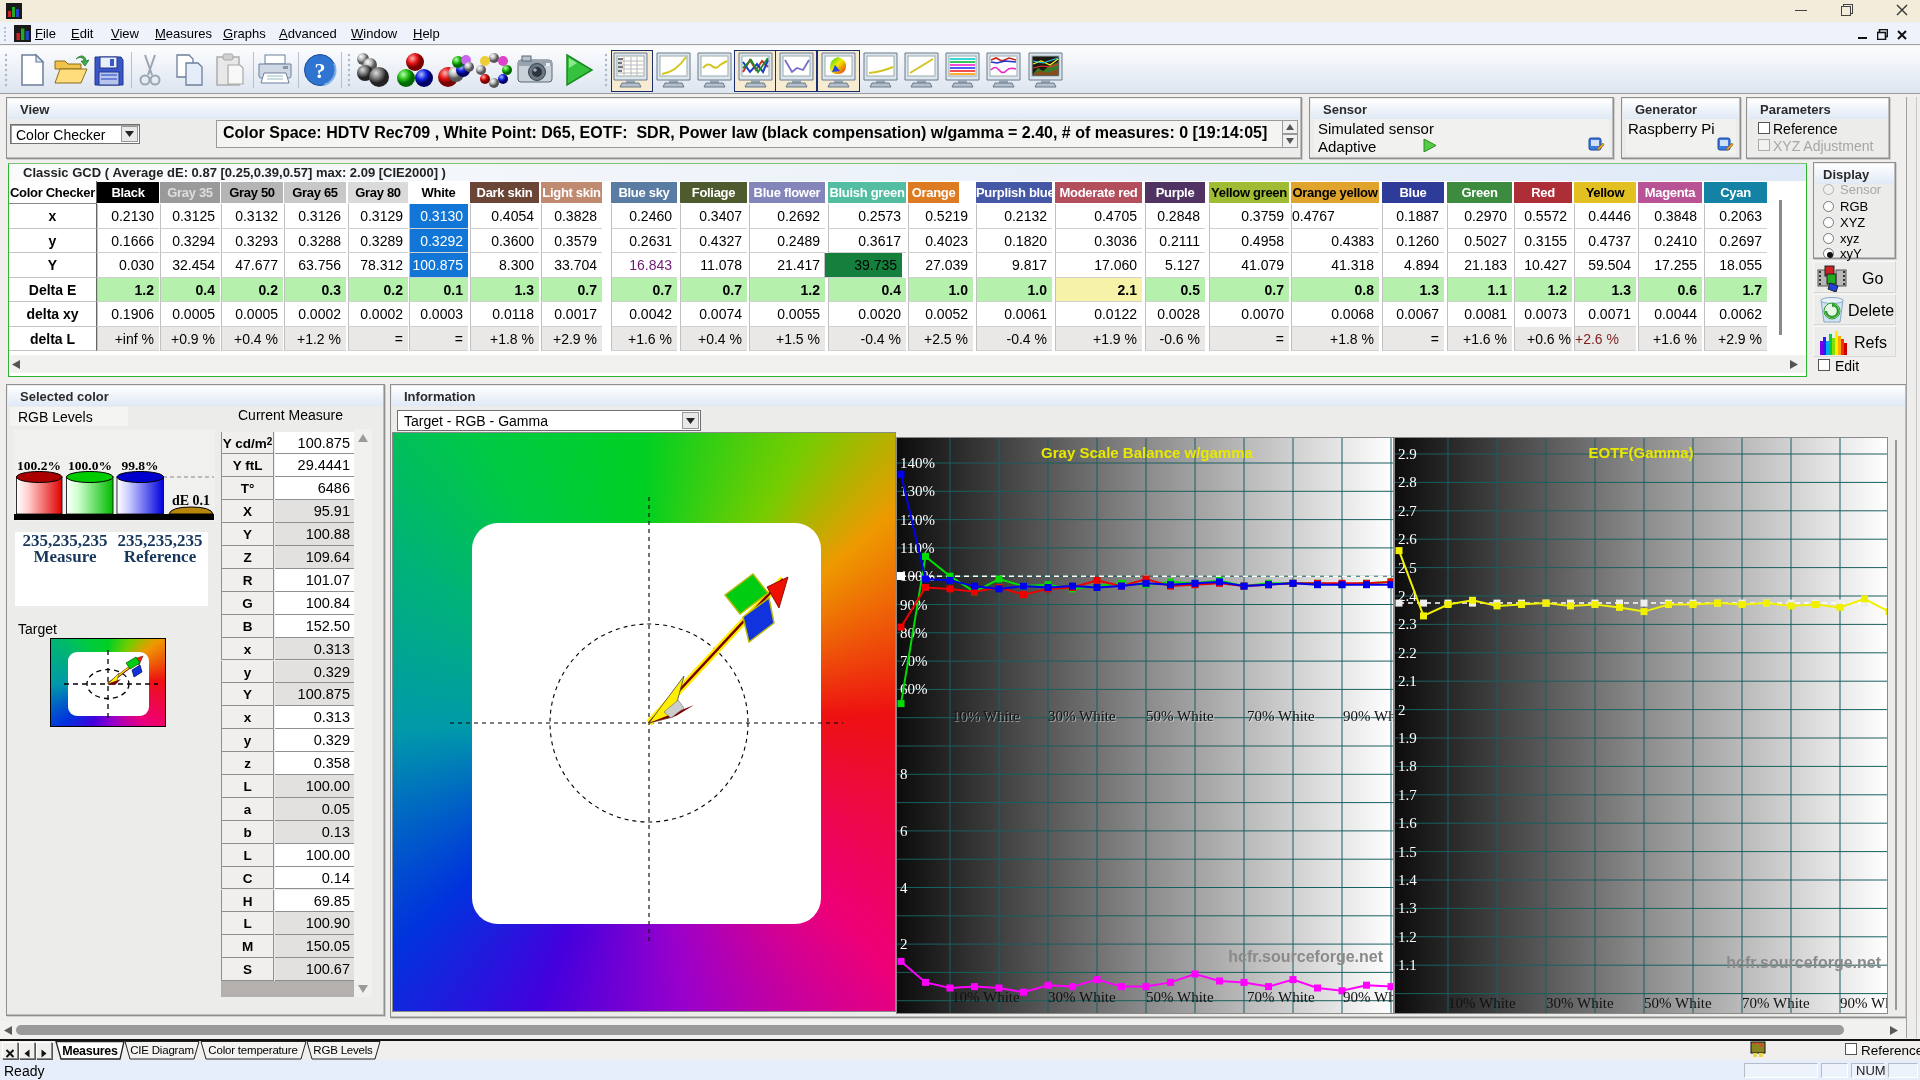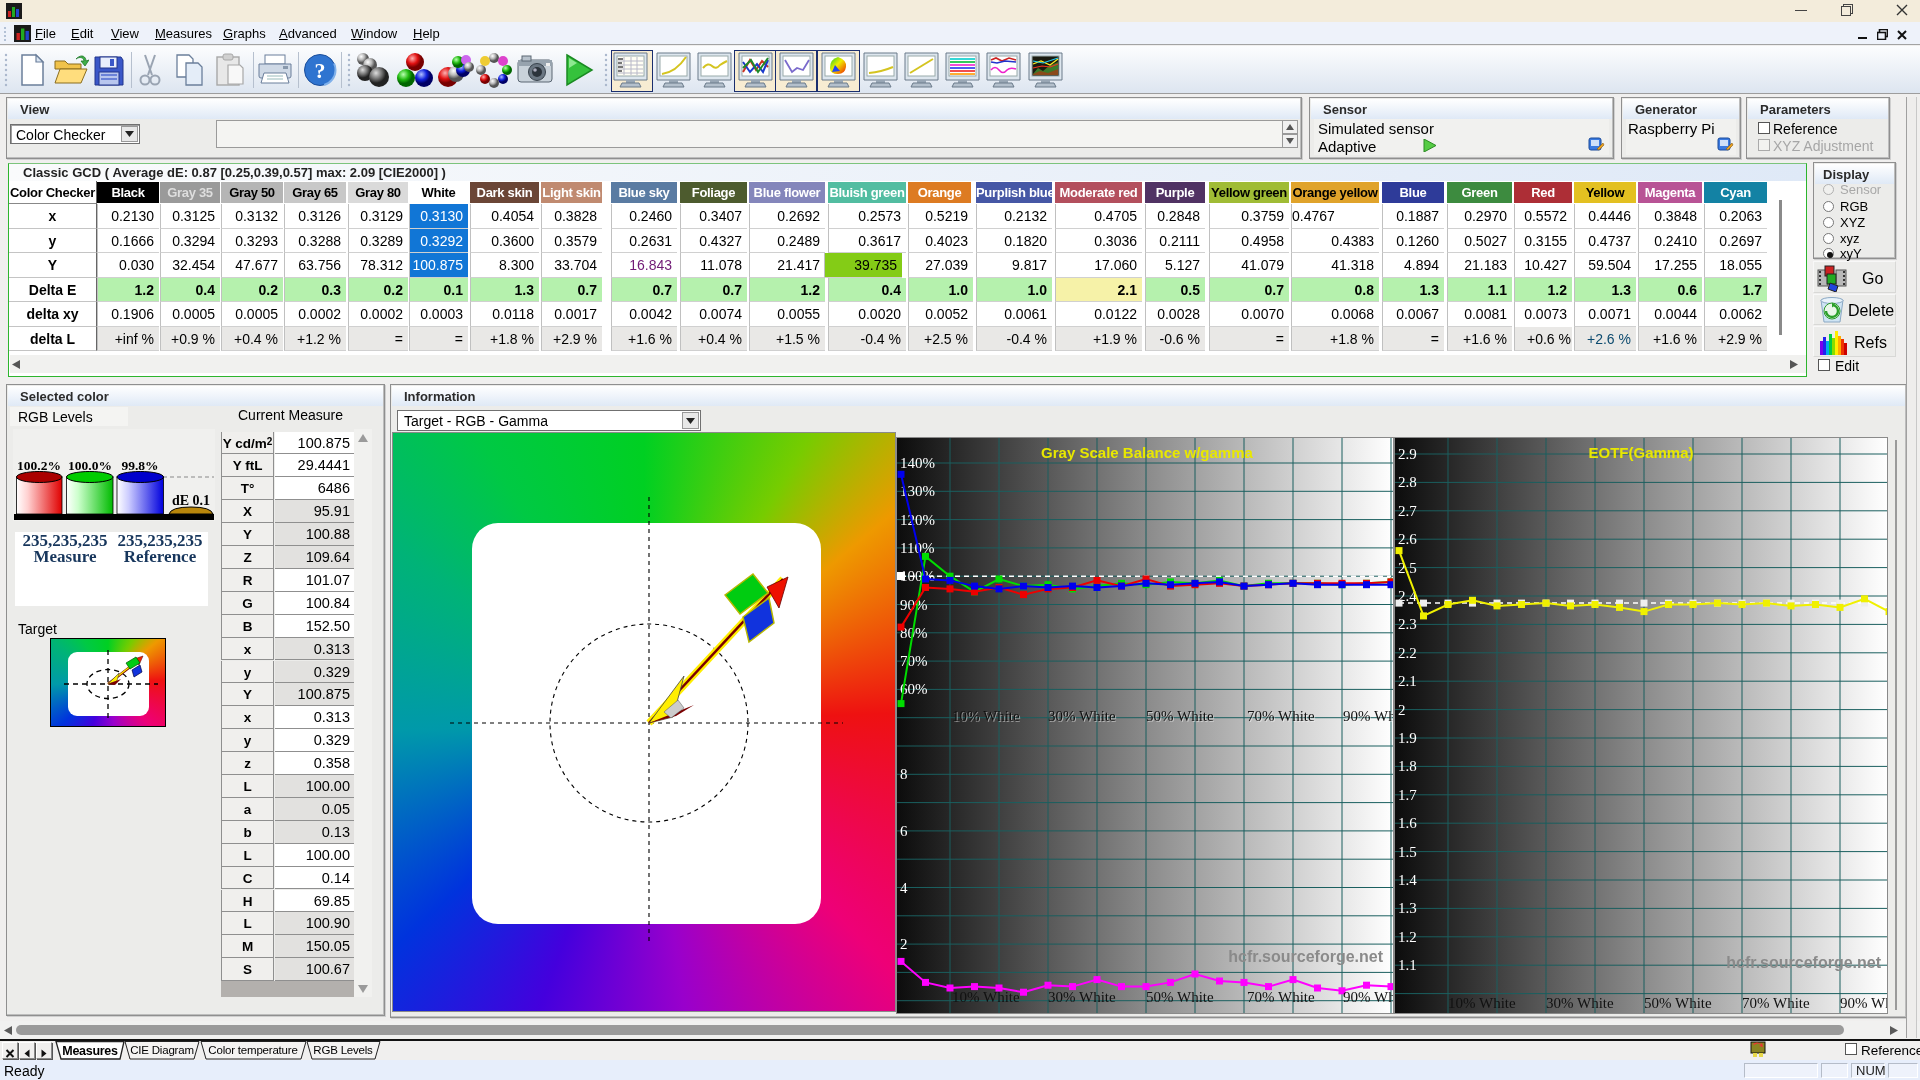--- a/index.html
+++ b/index.html
@@ -385,20 +385,21 @@
 <div class="panel" id="viewPanel" style="left:6px; top:97px; width:1296px; height:62px;">
   <div class="phead">View</div>
   <div class="abs" style="left:3px;top:26px;width:130px;height:20px;background:#fff;border:1px solid #707070;box-shadow:inset 1px 1px 0 #a0a0a0;">
     <div class="abs" style="left:5px;top:2px;font-size:14px;">Color Checker</div>
     <div class="abs" style="right:1px;top:1px;width:17px;height:16px;background:#e8e8e8;border:1px solid #999;"></div>
     <svg class="abs" style="right:5px;top:6px;" width="9" height="6">
         <path d="M0 0 h9 l-4.5 6 z" fill="#222"></path>
       </svg>
   </div>
   <div class="abs" style="left:209px;top:22px;width:1066px;height:28px;background:#f4f4f2;border:1px solid #9a9a9a;border-right:none;"></div>
+  <div class="abs" style="left:216px;top:26px;font-size:16px;font-weight:bold;white-space:nowrap;">Color Space: HDTV Rec709 , White Point: D65, EOTF:&nbsp; SDR, Power law (black compensation) w/gamma = 2.40, # of measures: 0 [19:14:05]</div>
   <div class="abs" style="left:1275px;top:22px;width:16px;height:14px;background:#f0f0f0;border:1px solid #999;"></div>
   <div class="abs" style="left:1275px;top:36px;width:16px;height:14px;background:#f0f0f0;border:1px solid #999;"></div>
   <svg class="abs" style="left:1279px;top:26px;" width="8" height="6">
       <path d="M4 0 L8 6 H0 z" fill="#555"></path>
     </svg>
   <svg class="abs" style="left:1279px;top:40px;" width="8" height="6">
       <path d="M0 0 h8 L4 6 z" fill="#555"></path>
     </svg>
 </div>
 <div class="panel" id="sensorPanel" style="left:1309px; top:97px; width:305px; height:62px;">
@@ -516,25 +517,25 @@
 <div class="abs" style="left:749px;top:182px;width:76px;height:21px;background:#8486bb;color:#fff;font-size:13px;font-weight:bold;text-align:center;padding-top:3px;white-space:nowrap;overflow:hidden;letter-spacing:-0.3px;">Blue flower</div>
 <div class="abs" style="left:749px;top:204px;width:76px;height:24.5px;background:#fff;color:#000;font-size:14px;font-weight:normal;text-align:right;padding:4px 5px 0 0;border-left:1px solid #c0c0c0;border-bottom:1px solid #d0d0d0;">0.2692</div>
 <div class="abs" style="left:749px;top:228.5px;width:76px;height:24.5px;background:#fff;color:#000;font-size:14px;font-weight:normal;text-align:right;padding:4px 5px 0 0;border-left:1px solid #c0c0c0;border-bottom:1px solid #d0d0d0;">0.2489</div>
 <div class="abs" style="left:749px;top:253px;width:76px;height:24.5px;background:#fff;color:#000;font-size:14px;font-weight:normal;text-align:right;padding:4px 5px 0 0;border-left:1px solid #c0c0c0;border-bottom:1px solid #d0d0d0;">21.417</div>
 <div class="abs" style="left:749px;top:277.5px;width:76px;height:24.5px;background:#b5f1ad;color:#000;font-size:14px;font-weight:bold;text-align:right;padding:4px 5px 0 0;border-left:1px solid #c0c0c0;border-bottom:1px solid #d0d0d0;">1.2</div>
 <div class="abs" style="left:749px;top:302px;width:76px;height:24.5px;background:#fff;color:#000;font-size:14px;font-weight:normal;text-align:right;padding:4px 5px 0 0;border-left:1px solid #c0c0c0;border-bottom:1px solid #d0d0d0;">0.0055</div>
 <div class="abs" style="left:749px;top:326.5px;width:76px;height:24.5px;background:#e9e8e6;color:#000;font-size:14px;font-weight:normal;text-align:right;padding:4px 5px 0 0;border-left:1px solid #c0c0c0;border-bottom:1px solid #d0d0d0;">+1.5 %</div>
 <div class="abs" style="left:828px;top:182px;width:78px;height:21px;background:#52bda1;color:#fff;font-size:13px;font-weight:bold;text-align:center;padding-top:3px;white-space:nowrap;overflow:hidden;letter-spacing:-0.3px;">Bluish green</div>
 <div class="abs" style="left:828px;top:204px;width:78px;height:24.5px;background:#fff;color:#000;font-size:14px;font-weight:normal;text-align:right;padding:4px 5px 0 0;border-left:1px solid #c0c0c0;border-bottom:1px solid #d0d0d0;">0.2573</div>
 <div class="abs" style="left:828px;top:228.5px;width:78px;height:24.5px;background:#fff;color:#000;font-size:14px;font-weight:normal;text-align:right;padding:4px 5px 0 0;border-left:1px solid #c0c0c0;border-bottom:1px solid #d0d0d0;">0.3617</div>
-<div class="abs" style="left:824px;top:253px;width:78px;height:24.5px;background:#84cc16;color:#000;font-size:14px;font-weight:normal;text-align:right;padding:4px 5px 0 0;border-left:1px solid #c0c0c0;border-bottom:1px solid #d0d0d0;">39.735</div>
+<div class="abs" style="left:824px;top:253px;width:78px;height:24.5px;background:#15803d;color:#000;font-size:14px;font-weight:normal;text-align:right;padding:4px 5px 0 0;border-left:1px solid #c0c0c0;border-bottom:1px solid #d0d0d0;">39.735</div>
 <div class="abs" style="left:828px;top:277.5px;width:78px;height:24.5px;background:#b5f1ad;color:#000;font-size:14px;font-weight:bold;text-align:right;padding:4px 5px 0 0;border-left:1px solid #c0c0c0;border-bottom:1px solid #d0d0d0;">0.4</div>
 <div class="abs" style="left:828px;top:302px;width:78px;height:24.5px;background:#fff;color:#000;font-size:14px;font-weight:normal;text-align:right;padding:4px 5px 0 0;border-left:1px solid #c0c0c0;border-bottom:1px solid #d0d0d0;">0.0020</div>
 <div class="abs" style="left:828px;top:326.5px;width:78px;height:24.5px;background:#e9e8e6;color:#000;font-size:14px;font-weight:normal;text-align:right;padding:4px 5px 0 0;border-left:1px solid #c0c0c0;border-bottom:1px solid #d0d0d0;">-0.4 %</div>
-<div class="abs" style="left:908px;top:182px;width:63px;height:21px;background:#dd7b22;color:#fff;font-size:13px;font-weight:bold;text-align:center;padding-top:3px;white-space:nowrap;overflow:hidden;letter-spacing:-0.3px;">Orange</div>
+<div class="abs" style="left:908px;top:182px;width:51px;height:21px;background:#dd7b22;color:#fff;font-size:13px;font-weight:bold;text-align:center;padding-top:3px;white-space:nowrap;overflow:hidden;letter-spacing:-0.3px;">Orange</div>
 <div class="abs" style="left:908px;top:204px;width:65px;height:24.5px;background:#fff;color:#000;font-size:14px;font-weight:normal;text-align:right;padding:4px 5px 0 0;border-left:1px solid #c0c0c0;border-bottom:1px solid #d0d0d0;">0.5219</div>
 <div class="abs" style="left:908px;top:228.5px;width:65px;height:24.5px;background:#fff;color:#000;font-size:14px;font-weight:normal;text-align:right;padding:4px 5px 0 0;border-left:1px solid #c0c0c0;border-bottom:1px solid #d0d0d0;">0.4023</div>
 <div class="abs" style="left:908px;top:253px;width:65px;height:24.5px;background:#fff;color:#000;font-size:14px;font-weight:normal;text-align:right;padding:4px 5px 0 0;border-left:1px solid #c0c0c0;border-bottom:1px solid #d0d0d0;">27.039</div>
 <div class="abs" style="left:908px;top:277.5px;width:65px;height:24.5px;background:#b5f1ad;color:#000;font-size:14px;font-weight:bold;text-align:right;padding:4px 5px 0 0;border-left:1px solid #c0c0c0;border-bottom:1px solid #d0d0d0;">1.0</div>
 <div class="abs" style="left:908px;top:302px;width:65px;height:24.5px;background:#fff;color:#000;font-size:14px;font-weight:normal;text-align:right;padding:4px 5px 0 0;border-left:1px solid #c0c0c0;border-bottom:1px solid #d0d0d0;">0.0052</div>
 <div class="abs" style="left:908px;top:326.5px;width:65px;height:24.5px;background:#e9e8e6;color:#000;font-size:14px;font-weight:normal;text-align:right;padding:4px 5px 0 0;border-left:1px solid #c0c0c0;border-bottom:1px solid #d0d0d0;">+2.5 %</div>
 <div class="abs" style="left:976px;top:182px;width:76px;height:21px;background:#4657a5;color:#fff;font-size:13px;font-weight:bold;text-align:center;padding-top:3px;white-space:nowrap;overflow:hidden;letter-spacing:-0.3px;">Purplish blue</div>
 <div class="abs" style="left:976px;top:204px;width:76px;height:24.5px;background:#fff;color:#000;font-size:14px;font-weight:normal;text-align:right;padding:4px 5px 0 0;border-left:1px solid #c0c0c0;border-bottom:1px solid #d0d0d0;">0.2132</div>
 <div class="abs" style="left:976px;top:228.5px;width:76px;height:24.5px;background:#fff;color:#000;font-size:14px;font-weight:normal;text-align:right;padding:4px 5px 0 0;border-left:1px solid #c0c0c0;border-bottom:1px solid #d0d0d0;">0.1820</div>
 <div class="abs" style="left:976px;top:253px;width:76px;height:24.5px;background:#fff;color:#000;font-size:14px;font-weight:normal;text-align:right;padding:4px 5px 0 0;border-left:1px solid #c0c0c0;border-bottom:1px solid #d0d0d0;">9.817</div>
@@ -589,21 +590,21 @@
 <div class="abs" style="left:1514px;top:253px;width:58px;height:24.5px;background:#fff;color:#000;font-size:14px;font-weight:normal;text-align:right;padding:4px 5px 0 0;border-left:1px solid #c0c0c0;border-bottom:1px solid #d0d0d0;">10.427</div>
 <div class="abs" style="left:1514px;top:277.5px;width:58px;height:24.5px;background:#b5f1ad;color:#000;font-size:14px;font-weight:bold;text-align:right;padding:4px 5px 0 0;border-left:1px solid #c0c0c0;border-bottom:1px solid #d0d0d0;">1.2</div>
 <div class="abs" style="left:1514px;top:302px;width:58px;height:35px;background:#fff;color:#000;font-size:14px;font-weight:normal;text-align:right;padding:4px 5px 0 0;border-left:1px solid #c0c0c0;border-bottom:1px solid #d0d0d0;">0.0073</div>
 <div class="abs" style="left:1514px;top:326.5px;width:58px;height:24.5px;background:#e9e8e6;color:#000;font-size:14px;font-weight:normal;text-align:right;padding:4px 1px 0 0;border-left:1px solid #c0c0c0;border-bottom:1px solid #d0d0d0;">+0.6 %</div>
 <div class="abs" style="left:1574px;top:182px;width:62px;height:21px;background:#e3c021;color:#000;font-size:13px;font-weight:bold;text-align:center;padding-top:3px;white-space:nowrap;overflow:hidden;letter-spacing:-0.3px;">Yellow</div>
 <div class="abs" style="left:1574px;top:204px;width:62px;height:24.5px;background:#fff;color:#000;font-size:14px;font-weight:normal;text-align:right;padding:4px 5px 0 0;border-left:1px solid #c0c0c0;border-bottom:1px solid #d0d0d0;">0.4446</div>
 <div class="abs" style="left:1574px;top:228.5px;width:62px;height:24.5px;background:#fff;color:#000;font-size:14px;font-weight:normal;text-align:right;padding:4px 5px 0 0;border-left:1px solid #c0c0c0;border-bottom:1px solid #d0d0d0;">0.4737</div>
 <div class="abs" style="left:1574px;top:253px;width:62px;height:24.5px;background:#fff;color:#000;font-size:14px;font-weight:normal;text-align:right;padding:4px 5px 0 0;border-left:1px solid #c0c0c0;border-bottom:1px solid #d0d0d0;">59.504</div>
 <div class="abs" style="left:1574px;top:277.5px;width:62px;height:24.5px;background:#b5f1ad;color:#000;font-size:14px;font-weight:bold;text-align:right;padding:4px 5px 0 0;border-left:1px solid #c0c0c0;border-bottom:1px solid #d0d0d0;">1.3</div>
 <div class="abs" style="left:1574px;top:302px;width:62px;height:24.5px;background:#fff;color:#000;font-size:14px;font-weight:normal;text-align:right;padding:4px 5px 0 0;border-left:1px solid #c0c0c0;border-bottom:1px solid #d0d0d0;">0.0071</div>
-<div class="abs" style="left:1574px;top:326.5px;width:62px;height:24.5px;background:#e9e8e6;color:#0c4a6e;font-size:14px;font-weight:normal;text-align:right;padding:4px 5px 0 0;border-left:1px solid #c0c0c0;border-bottom:1px solid #d0d0d0;">+2.6 %</div>
+<div class="abs" style="left:1574px;top:326.5px;width:62px;height:24.5px;background:#e9e8e6;color:#7f1d1d;font-size:14px;font-weight:normal;padding:4px 5px 0 0;border-left:1px solid #c0c0c0;border-bottom:1px solid #d0d0d0;">+2.6 %</div>
 <div class="abs" style="left:1638px;top:182px;width:64px;height:21px;background:#b85395;color:#fff;font-size:13px;font-weight:bold;text-align:center;padding-top:3px;white-space:nowrap;overflow:hidden;letter-spacing:-0.3px;">Magenta</div>
 <div class="abs" style="left:1638px;top:204px;width:64px;height:24.5px;background:#fff;color:#000;font-size:14px;font-weight:normal;text-align:right;padding:4px 5px 0 0;border-left:1px solid #c0c0c0;border-bottom:1px solid #d0d0d0;">0.3848</div>
 <div class="abs" style="left:1638px;top:228.5px;width:64px;height:24.5px;background:#fff;color:#000;font-size:14px;font-weight:normal;text-align:right;padding:4px 5px 0 0;border-left:1px solid #c0c0c0;border-bottom:1px solid #d0d0d0;">0.2410</div>
 <div class="abs" style="left:1638px;top:253px;width:64px;height:24.5px;background:#fff;color:#000;font-size:14px;font-weight:normal;text-align:right;padding:4px 5px 0 0;border-left:1px solid #c0c0c0;border-bottom:1px solid #d0d0d0;">17.255</div>
 <div class="abs" style="left:1638px;top:277.5px;width:64px;height:24.5px;background:#b5f1ad;color:#000;font-size:14px;font-weight:bold;text-align:right;padding:4px 5px 0 0;border-left:1px solid #c0c0c0;border-bottom:1px solid #d0d0d0;">0.6</div>
 <div class="abs" style="left:1638px;top:302px;width:64px;height:24.5px;background:#fff;color:#000;font-size:14px;font-weight:normal;text-align:right;padding:4px 5px 0 0;border-left:1px solid #c0c0c0;border-bottom:1px solid #d0d0d0;">0.0044</div>
 <div class="abs" style="left:1638px;top:326.5px;width:64px;height:24.5px;background:#e9e8e6;color:#000;font-size:14px;font-weight:normal;text-align:right;padding:4px 5px 0 0;border-left:1px solid #c0c0c0;border-bottom:1px solid #d0d0d0;">+1.6 %</div>
 <div class="abs" style="left:1704px;top:182px;width:63px;height:21px;background:#1382a4;color:#fff;font-size:13px;font-weight:bold;text-align:center;padding-top:3px;white-space:nowrap;overflow:hidden;letter-spacing:-0.3px;">Cyan</div>
 <div class="abs" style="left:1704px;top:204px;width:63px;height:24.5px;background:#fff;color:#000;font-size:14px;font-weight:normal;text-align:right;padding:4px 5px 0 0;border-left:1px solid #c0c0c0;border-bottom:1px solid #d0d0d0;">0.2063</div>
 <div class="abs" style="left:1704px;top:228.5px;width:63px;height:24.5px;background:#fff;color:#000;font-size:14px;font-weight:normal;text-align:right;padding:4px 5px 0 0;border-left:1px solid #c0c0c0;border-bottom:1px solid #d0d0d0;">0.2697</div>

